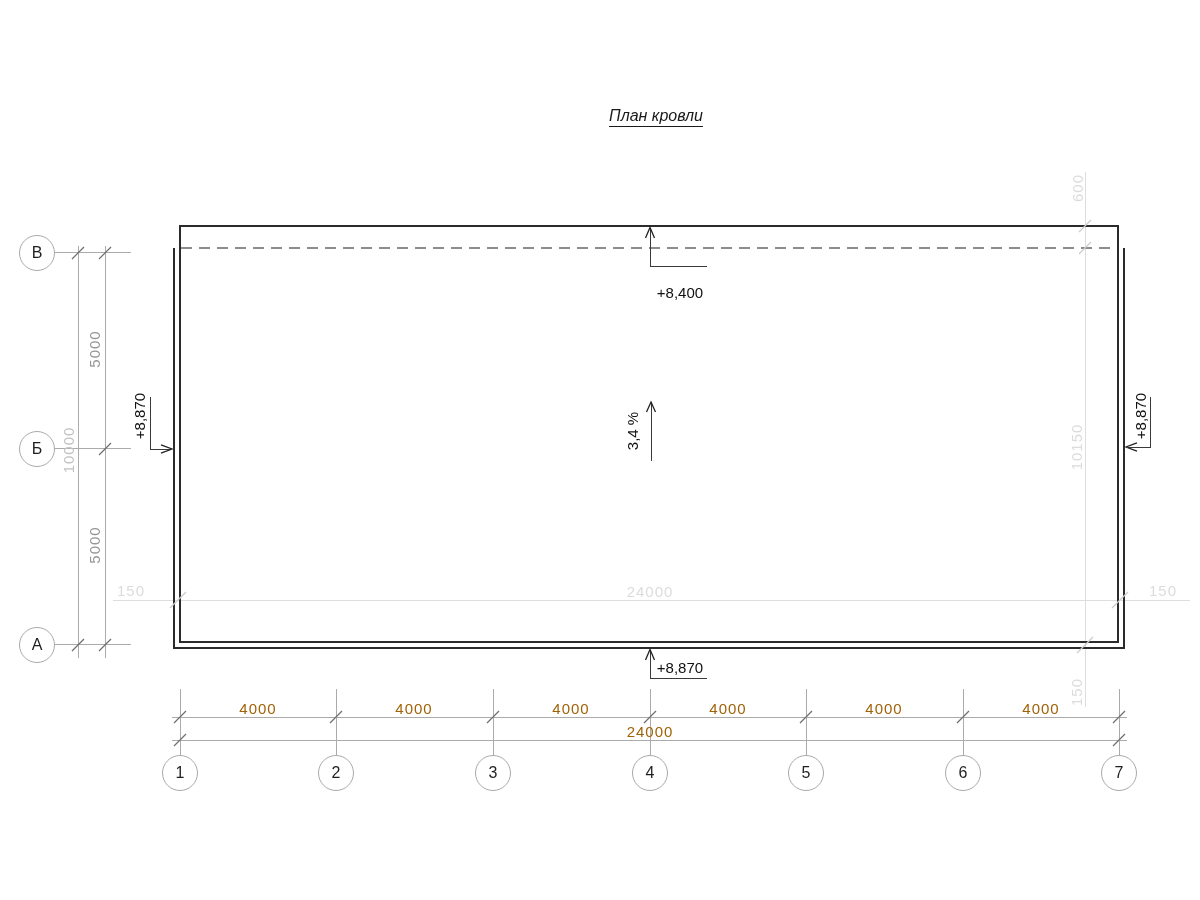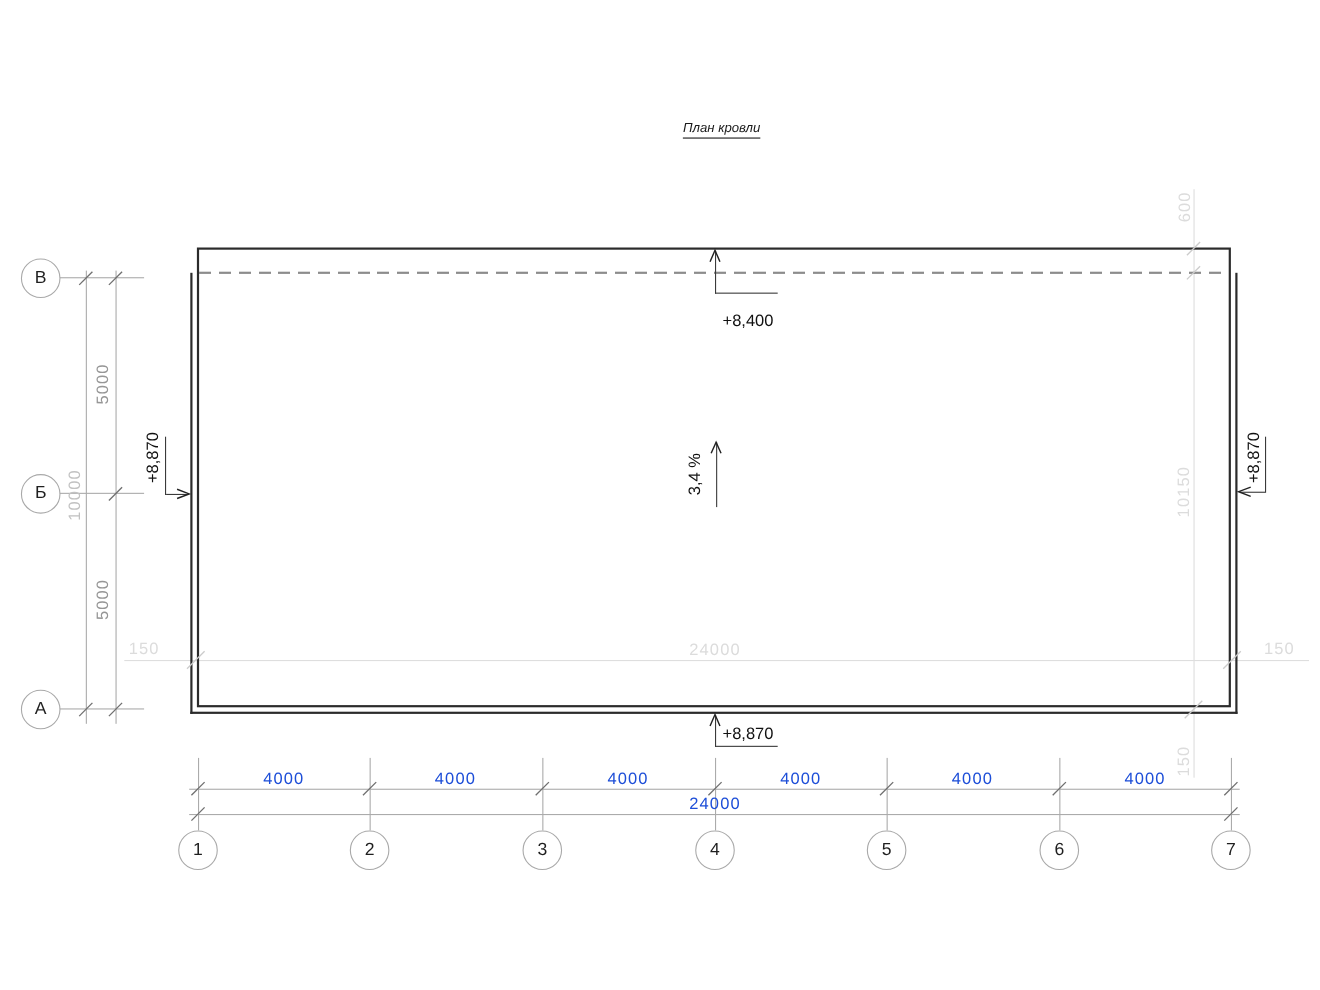--- a/index.html
+++ b/index.html
@@ -4,26 +4,26 @@
 <style>
   html,body{margin:0;padding:0;background:#fff;}
   .canvas{position:relative;width:1200px;height:900px;background:#ffffff;overflow:hidden;
           font-family:"Liberation Sans",sans-serif;}
   .ln{position:absolute;background:#ababab;}
   .ln-dark{background:#2b2b2b;}
   .ln-thin{background:#3a3a3a;}
   .ln-lite{background:#dedede;}
   .txt{position:absolute;transform:translate(-50%,-50%);white-space:nowrap;line-height:1;}
   .rot{position:absolute;transform:translate(-50%,-50%) rotate(-90deg);white-space:nowrap;line-height:1;}
-  .title{font-size:12px;font-style:italic;color:#1a1a1a;text-decoration:underline;
+  .title{font-size:16px;font-style:italic;color:#1a1a1a;text-decoration:underline;
          text-underline-offset:5px;text-decoration-thickness:1px;}
   .elev{font-size:15px;color:#111111;}
   .dim-med{font-size:15px;color:#969696;letter-spacing:1px;}
   .dim-lt{font-size:15px;color:#c2c2c2;letter-spacing:1px;}
-  .dim-ax{font-size:15px;color:#1d4ed8;letter-spacing:1px;}
+  .dim-ax{font-size:15px;color:#a16207;letter-spacing:1px;}
   .dim-con{font-size:15px;color:#dcdcdc;letter-spacing:1px;}
   .axcirc{position:absolute;width:36px;height:36px;box-sizing:border-box;border:1px solid #a9a9a9;
           border-radius:50%;display:flex;align-items:center;justify-content:center;
           font-size:16px;color:#1f1f1f;background:#fff;}
   .roof{position:absolute;left:179px;top:225px;width:940px;height:418px;box-sizing:border-box;
         border:2px solid #2b2b2b;background:transparent;}
   .dash{position:absolute;left:181px;top:247px;width:936px;height:2px;
         background:repeating-linear-gradient(90deg,#8c8c8c 0 11px,transparent 11px 18px);}
   svg.overlay{position:absolute;left:0;top:0;pointer-events:none;}
 </style>

